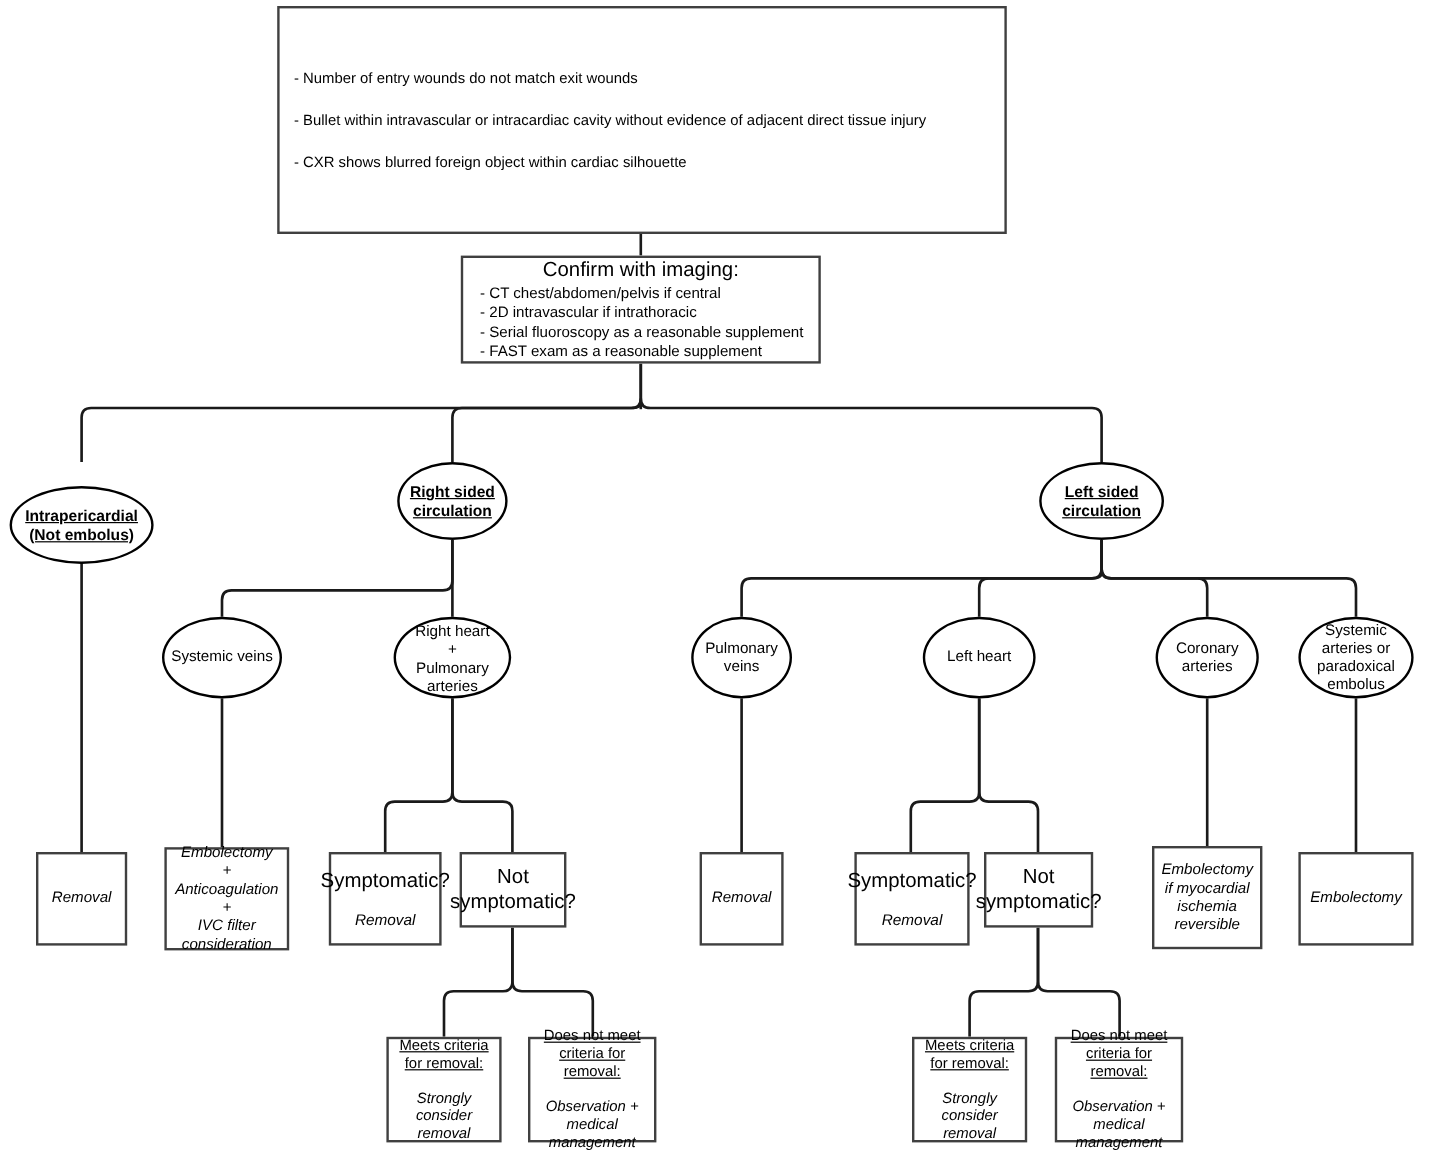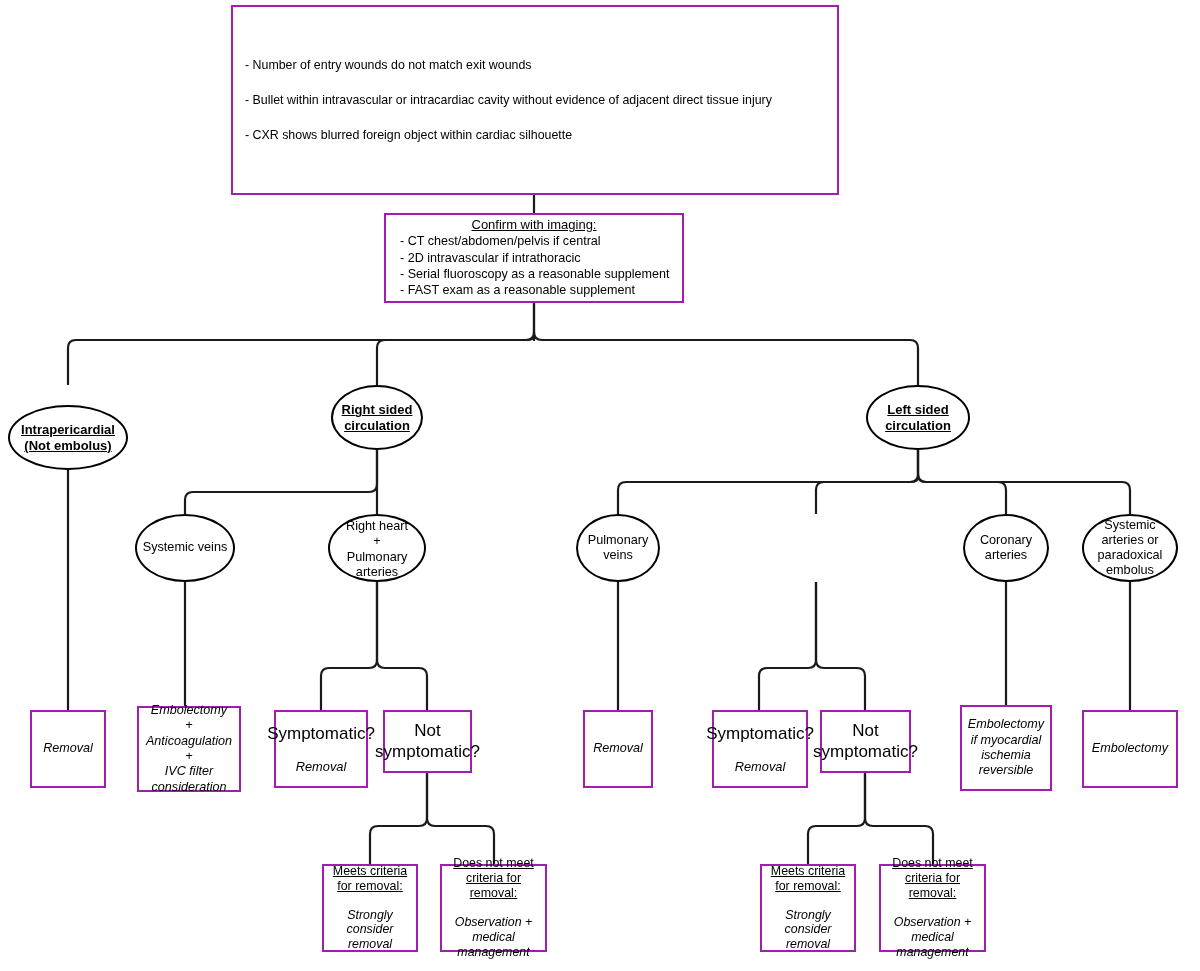--- a/index.html
+++ b/index.html
@@ -38,21 +38,21 @@
     position: absolute;
     box-sizing: border-box;
     background: #ffffff;
     display: flex;
     flex-direction: column;
     align-items: center;
     justify-content: center;
     text-align: center;
   }
   .boxnode {
-    border: 2px solid #a21caf;
+    border: 2px solid #404040;
   }
   .boxnode.thick {
     border-width: 2.6px;
   }
   .ellipse {
     border: 2.4px solid #000000;
     border-radius: 50%;
   }
 
   .crit-list {
@@ -63,22 +63,21 @@
   }
   .crit-line {
     font-size: 12.4px;
     line-height: 1.15;
     margin: 0 0 21px 0;
     white-space: nowrap;
   }
   .crit-line:last-child { margin-bottom: 0; }
 
   .img-head {
-    font-size: 13px;
-    text-decoration: underline;
+    font-size: 17px;
     margin-bottom: 1px;
   }
   .img-list {
     width: 100%;
     text-align: left;
     padding: 0 8px 0 14px;
     box-sizing: border-box;
   }
   .img-line {
     font-size: 12.6px;
@@ -218,20 +217,23 @@
 +
 Pulmonary
 arteries</div>
   </div>
 
   <div class="node ellipse" style="left:576px; top:514px; width:84px; height:68px;">
     <div class="ell-label ell-plain">Pulmonary
 veins</div>
   </div>
 
+  <div class="node ellipse" style="left:769px; top:514px; width:94px; height:68px;">
+    <div class="ell-label ell-plain">Left heart</div>
+  </div>
 
   <div class="node ellipse" style="left:963px; top:514px; width:86px; height:68px; border-width:2.8px;">
     <div class="ell-label ell-plain">Coronary
 arteries</div>
   </div>
 
   <div class="node ellipse" style="left:1082px; top:514px; width:96px; height:68px;">
     <div class="ell-label ell-plain">Systemic
 arteries or
 paradoxical

